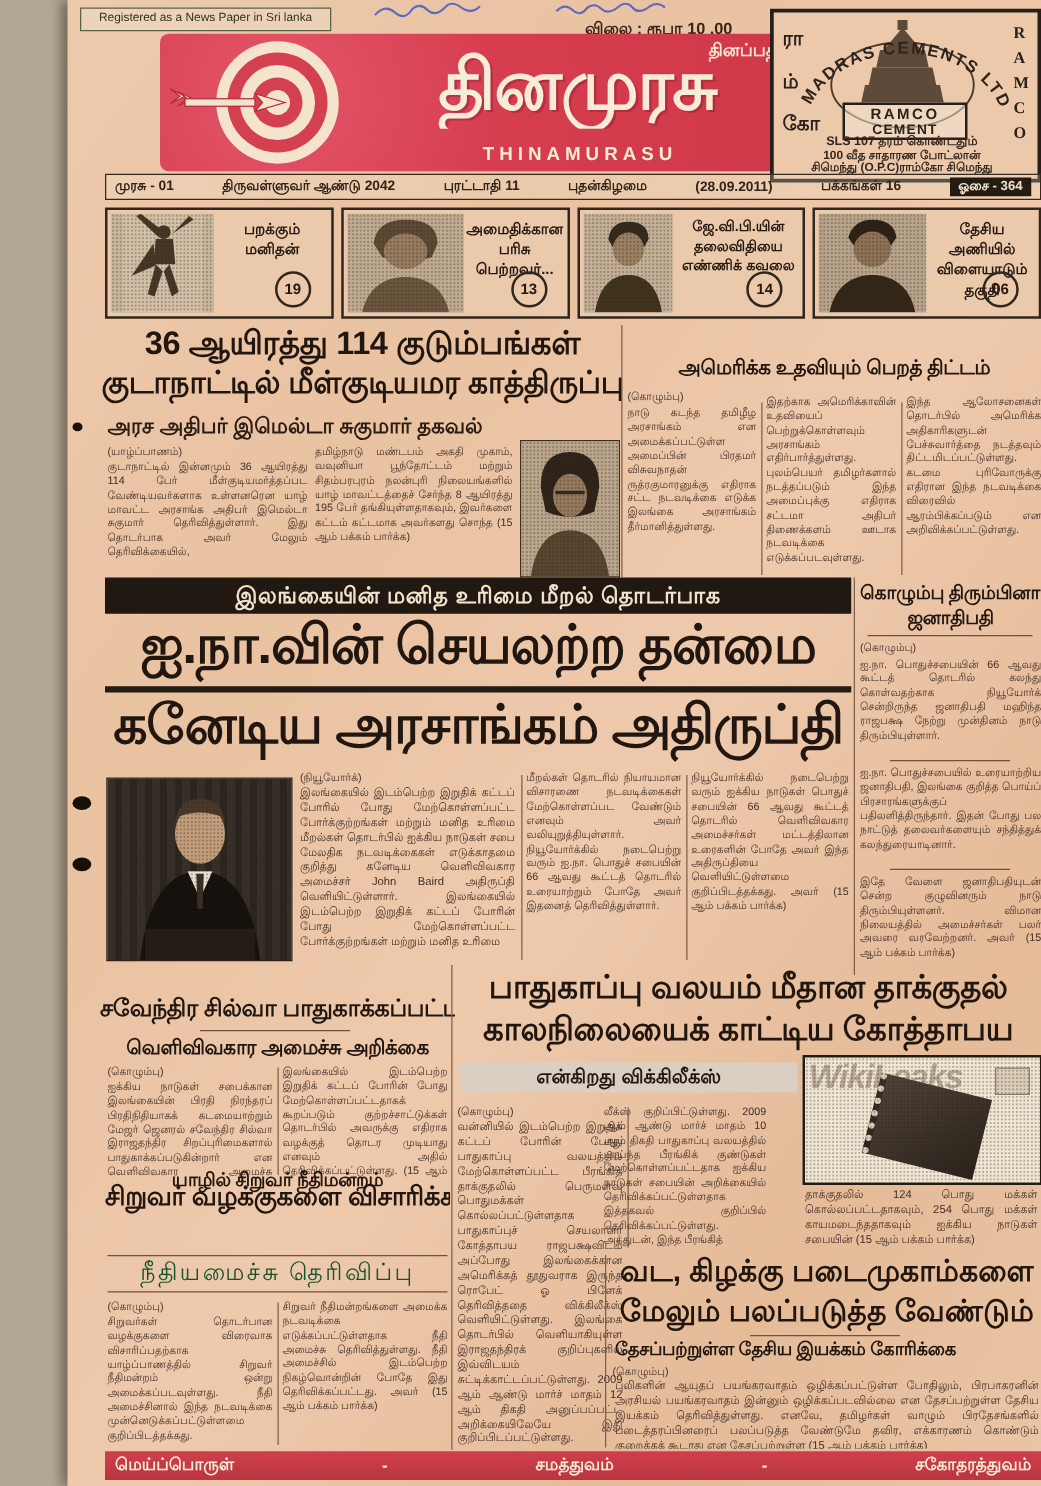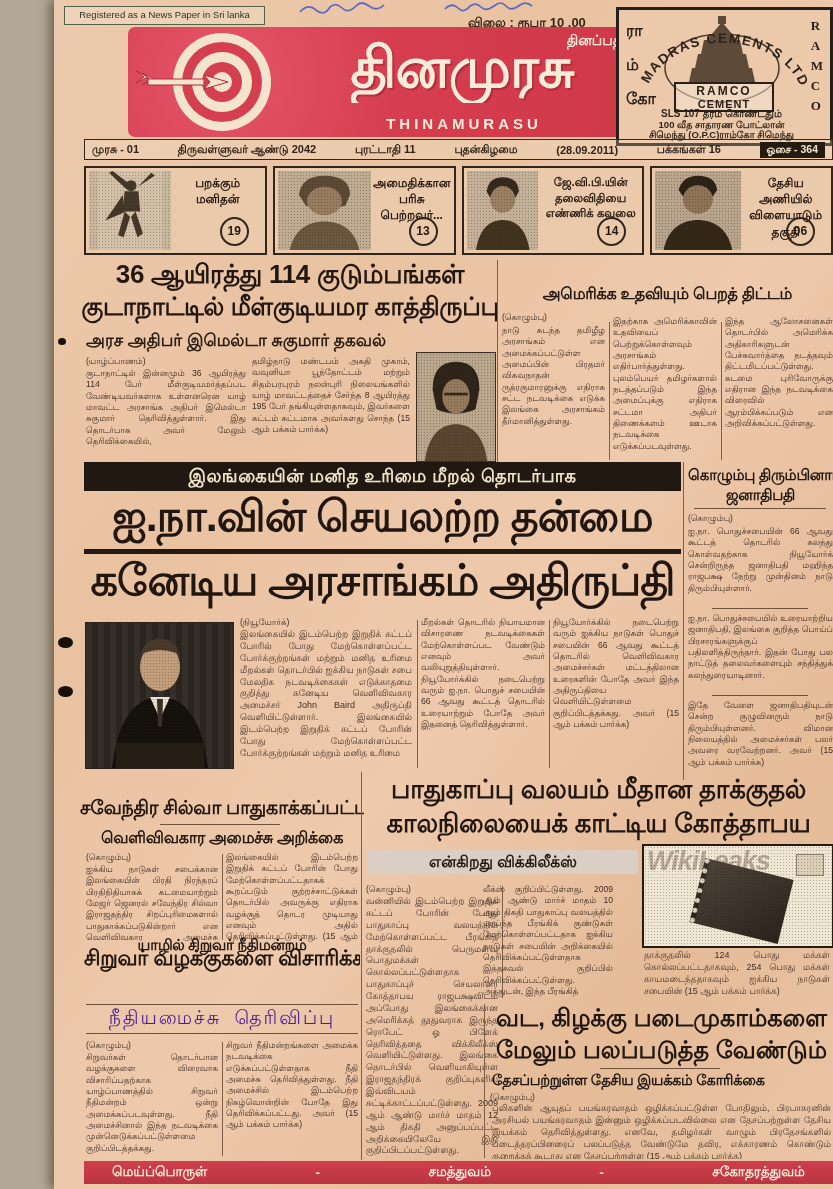--- a/index.html
+++ b/index.html
@@ -56,21 +56,21 @@
   
   #un-banner{left:84px;top:462px;width:597px;height:29px;background:#211811;color:#f2e4cc;
      font-size:18px;font-weight:bold;line-height:29px;letter-spacing:.5px}
   #un-h1{left:84px;top:492px;width:597px;font-size:43px;letter-spacing:-1px}
   #un-bar{left:84px;top:549px;width:597px;height:5px;background:#241b12}
   #un-h2{left:84px;top:556px;width:597px;font-size:43px;letter-spacing:-1px}
   
   #wiki-kick{background:#dacfc2;font-size:15.5px;font-weight:bold;color:#241810;line-height:24px}
   
   #footer{left:84px;top:1161px;width:749px;height:23px;background:linear-gradient(#cf3f4b,#b93541);
-     display:flex;align-items:center;justify-content:space-between;padding:0 28px;box-sizing:border-box;
+     display:flex;align-items:center;justify-content:space-between;padding:0 8px;box-sizing:border-box;
      color:#f7ead6;font-size:13.5px;font-weight:bold}
   .hr-thin{position:absolute;height:1px;background:#6d523e}
   #hand svg{display:block}
 </style>
 </head>
 <body>
 
 <div id="page">
   <div id="paper"></div>
 
@@ -300,21 +300,21 @@
     <div class="dl">(கொழும்பு)</div>
     <div class="body-txt" style="height:260px;font-size:9px">வன்னியில் இடம்பெற்ற இறுதிக் கட்டப் போரின் போது பாதுகாப்பு வலயத்தில் மேற்கொள்ளப்பட்ட பீரங்கித் தாக்குதலில் பெருமளவு பொதுமக்கள் கொல்லப்பட்டுள்ளதாக பாதுகாப்புச் செயலாளர் கோத்தாபய ராஜபக்ஷவிடம் அப்போது இலங்கைக்கான அமெரிக்கத் தூதுவராக இருந்த ரொபேட் ஓ பிளேக் தெரிவித்ததை விக்கிலீக்ஸ் வெளியிட்டுள்ளது. இலங்கை தொடர்பில் வெளியாகியுள்ள இராஜதந்திரக் குறிப்புகளில் இவ்விடயம் சுட்டிக்காட்டப்பட்டுள்ளது. 2009 ஆம் ஆண்டு மார்ச் மாதம் 12 ஆம் திகதி அனுப்பப்பட்ட அறிக்கையிலேயே இது குறிப்பிடப்பட்டுள்ளது.</div>
   </div>
   <div class="vrule" style="left:502px;top:886px;height:112px"></div>
   <div class="abs body-txt" style="left:483px;top:884px;width:130px;height:116px">லீக்ஸ் குறிப்பிட்டுள்ளது. 2009 ஆம் ஆண்டு மார்ச் மாதம் 10 ஆம் திகதி பாதுகாப்பு வலயத்தில் பாய்ந்த பீரங்கிக் குண்டுகள் மேற்கொள்ளப்பட்டதாக ஐக்கிய நாடுகள் சபையின் அறிக்கையில் தெரிவிக்கப்பட்டுள்ளதாக இத்தகவல் குறிப்பில் தெரிவிக்கப்பட்டுள்ளது. அத்துடன், இந்த பீரங்கித்</div>
   <div class="abs body-txt" style="left:644px;top:950px;width:186px;height:54px;font-size:9px">தாக்குதலில் 124 பொது மக்கள் கொல்லப்பட்டதாகவும், 254 பொது மக்கள் காயமடைந்ததாகவும் ஐக்கிய நாடுகள் சபையின் (15 ஆம் பக்கம் பார்க்க)</div>
 
   <div class="abs hl nowrap ctr" style="left:84px;top:946px;width:276px;font-size:21px">சிறுவர் வழக்குகளை விசாரிக்க</div>
   <div class="abs hl nowrap ctr" style="left:84px;top:936px;width:276px;font-size:15px">யாழில் சிறுவர் நீதிமன்றம்</div>
   <div class="hr-thin" style="left:86px;top:1004px;width:272px"></div>
-  <div class="abs nowrap ctr" style="left:84px;top:1008px;width:276px;font-size:19px;color:#4c1d95;letter-spacing:2px;font-family:Liberation Mono, monospace">நீதியமைச்சு தெரிவிப்பு</div>
+  <div class="abs nowrap ctr" style="left:84px;top:1008px;width:276px;font-size:19px;color:#14532d;letter-spacing:2px;font-family:Liberation Serif, serif">நீதியமைச்சு தெரிவிப்பு</div>
   <div class="hr-thin" style="left:86px;top:1033px;width:272px"></div>
   <div class="abs" style="left:86px;top:1040px;width:132px;height:118px">
     <div class="dl">(கொழும்பு)</div>
     <div class="body-txt" style="height:104px">சிறுவர்கள் தொடர்பான வழக்குகளை விரைவாக விசாரிப்பதற்காக யாழ்ப்பாணத்தில் சிறுவர் நீதிமன்றம் ஒன்று அமைக்கப்படவுள்ளது. நீதி அமைச்சினால் இந்த நடவடிக்கை முன்னெடுக்கப்பட்டுள்ளமை குறிப்பிடத்தக்கது.</div>
   </div>
   <div class="vrule" style="left:222px;top:1042px;height:114px"></div>
   <div class="abs body-txt" style="left:226px;top:1040px;width:132px;height:118px">சிறுவர் நீதிமன்றங்களை அமைக்க நடவடிக்கை எடுக்கப்பட்டுள்ளதாக நீதி அமைச்சு தெரிவித்துள்ளது. நீதி அமைச்சில் இடம்பெற்ற நிகழ்வொன்றின் போதே இது தெரிவிக்கப்பட்டது. அவர் (15 ஆம் பக்கம் பார்க்க)</div>
 
   <div class="vrule" style="left:484px;top:1004px;height:154px"></div>
   <div class="abs hl nowrap ctr" style="left:490px;top:1004px;width:343px;font-size:24px;letter-spacing:0">வட, கிழக்கு படைமுகாம்களை</div>

